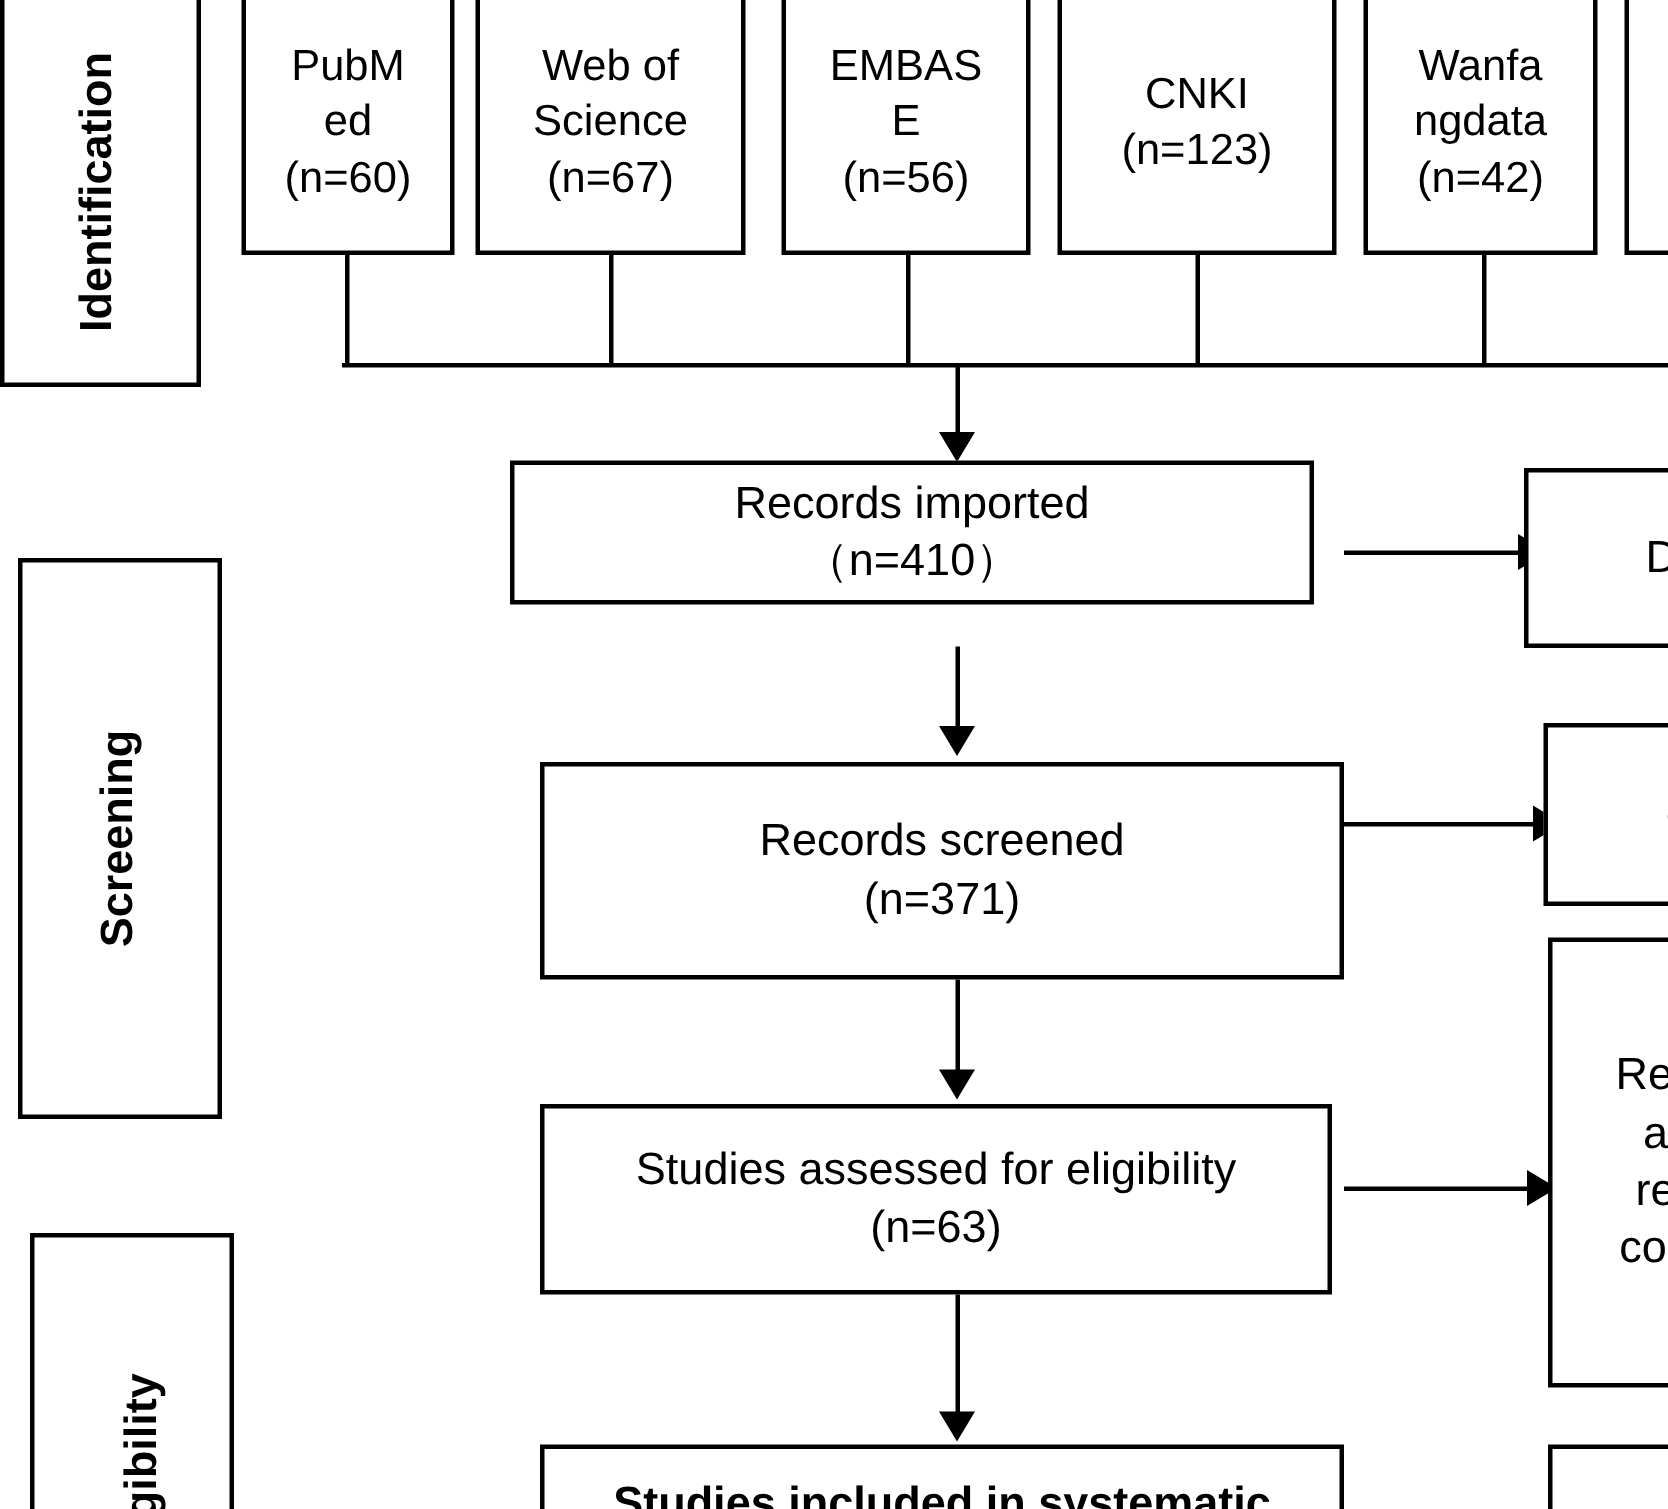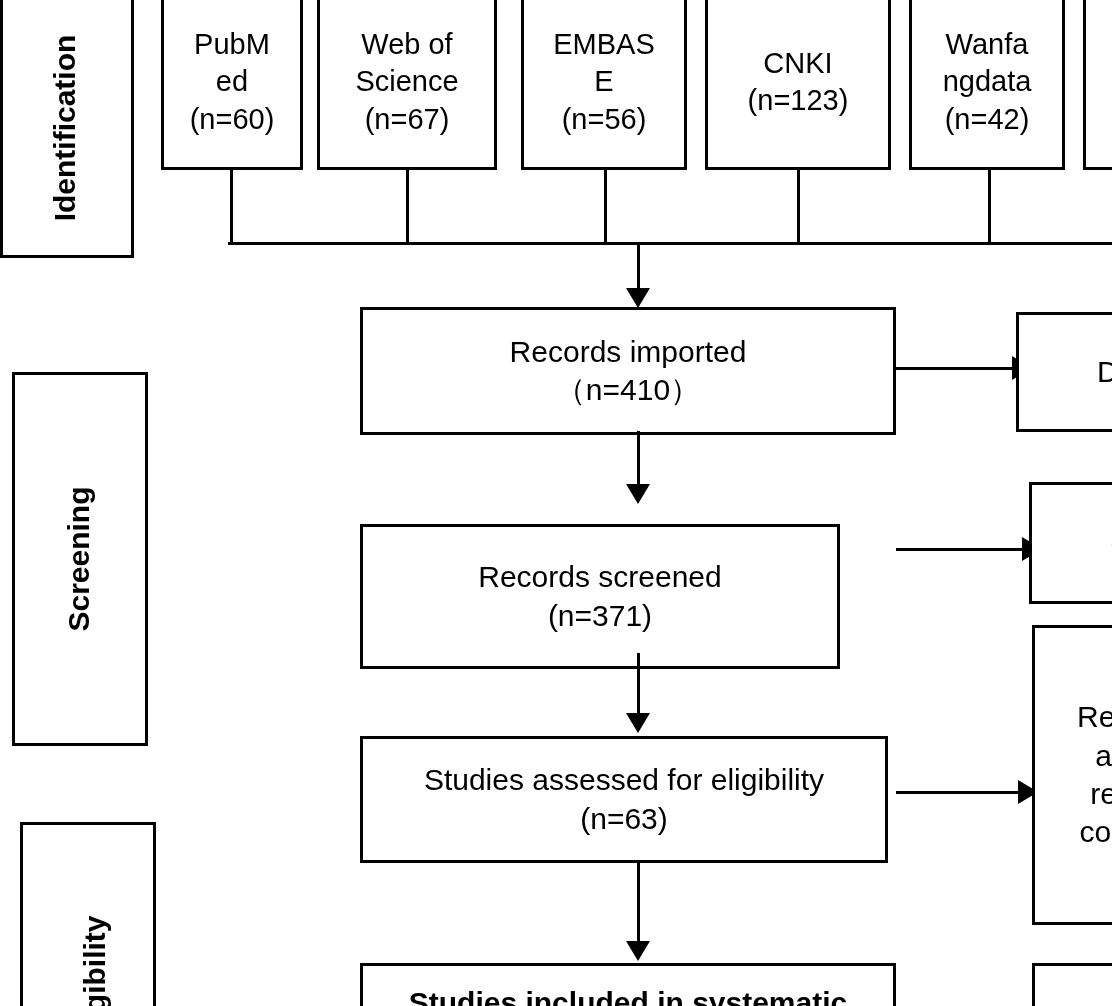--- a/index.html
+++ b/index.html
@@ -108,24 +108,24 @@
   <div class="line vline" style="left:406px; top:170px; height:74px;"></div>
   <div class="line vline" style="left:604px; top:170px; height:74px;"></div>
   <div class="line vline" style="left:797px; top:170px; height:74px;"></div>
   <div class="line vline" style="left:988px; top:170px; height:74px;"></div>
 
   <div class="line hline" style="left:228px; top:242px; width:920px;"></div>
 
   <div class="line vline" style="left:637px; top:242px; height:50px;"></div>
   <div class="arrowhead arrow-down" style="left:626px; top:288px;"></div>
 
-  <div class="box flow-box" style="left:360px; top:307px; width:536px; height:128px;">Records imported
+  <div class="box flow-box" style="left:340px; top:307px; width:536px; height:96px;">Records imported
 （n=410）</div>
 
-  <div class="box flow-box" style="left:360px; top:508px; width:480px; height:145px;margin-top:16px;">Records screened
+  <div class="box flow-box" style="left:360px; top:508px; width:536px; height:145px;">Records screened
 (n=371)</div>
 
   <div class="box flow-box" style="left:360px; top:736px; width:528px; height:127px;">Studies assessed for eligibility
 (n=63)</div>
 
   <div class="box flow-box" style="left:360px; top:963px; width:536px; height:110px; align-items:flex-start; padding-top:18px; font-weight:bold;">Studies included in systematic</div>
 
   <div class="line vline" style="left:637px; top:431px; height:55px;"></div>
   <div class="arrowhead arrow-down" style="left:626px; top:484px;"></div>
 

